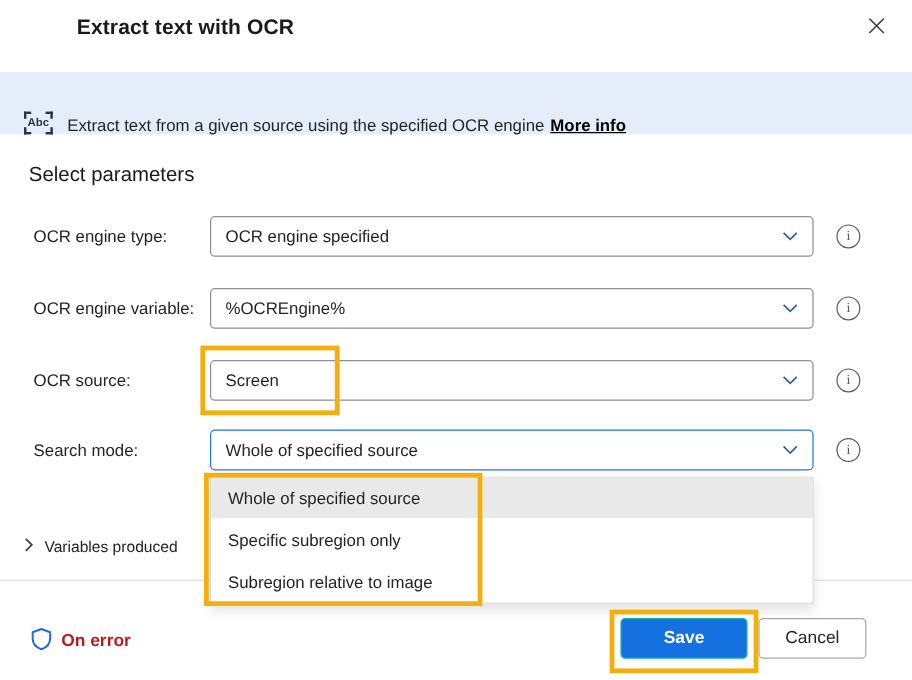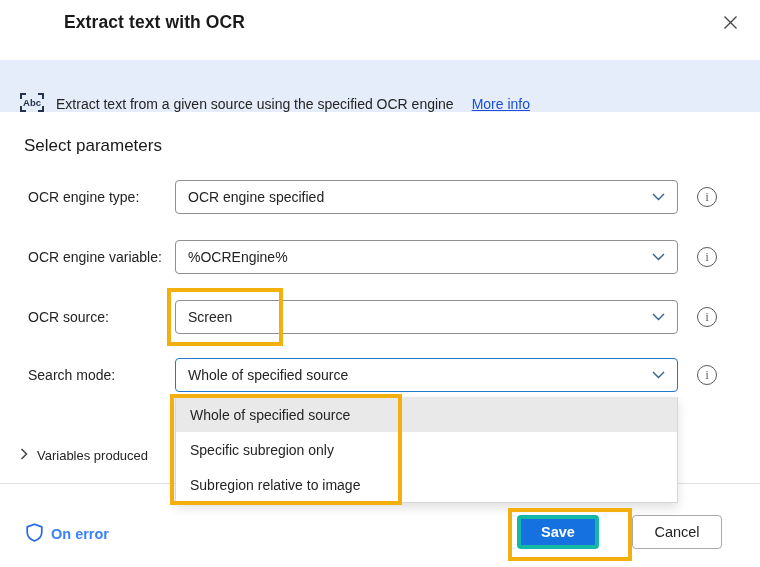--- a/index.html
+++ b/index.html
@@ -29,21 +29,21 @@
   
   .banner {
     left: 0; top: 60px; width: 760px; height: 52px;
     background: #e4edf9;
     display: flex; align-items: flex-end;
     padding: 0 20px;
     font-size: 14px; color: #242424;
   }
   .banner-text { margin-left: 12px; margin-top: 28px; }
   .banner a.more-info {
-    color: #1d4ed8; text-decoration: underline; margin-left: 18px; cursor: pointer;
+    color: #000000; text-decoration: underline; margin-left: 5px; cursor: pointer; font-weight: bold;
   }
   
   .ocr-icon {
     position: relative; width: 24px; height: 19px; flex: 0 0 auto;
     display: flex; align-items: center; justify-content: center;
   }
   .ocr-icon .abc {
     font-size: 9.5px; font-weight: 700; color: #24344f; letter-spacing: 0;
   }
   .ocr-icon i { position: absolute; width: 6px; height: 6px; border: 0 solid #24344f; }
@@ -110,32 +110,32 @@
 
   .divider {
     left: 0; top: 483px; width: 760px; height: 1px;
     background: #e1e1e1; z-index: 0;
   }
 
   
   .on-error {
     left: 26px; top: 522px; height: 24px;
     display: flex; align-items: center; gap: 8px;
-    color: #3b82f6; font-size: 14.5px; font-weight: 700;
+    color: #b91c1c; font-size: 14.5px; font-weight: 700;
     cursor: pointer; z-index: 2;
   }
   .btn {
     top: 515px; height: 34px;
     display: flex; align-items: center; justify-content: center;
     font-size: 14.5px; border-radius: 4px; cursor: pointer; z-index: 2;
   }
   .btn-save {
-    left: 517px; width: 82px;
+    left: 517px; width: 106px;
     background: #1570e0; color: #fff; font-weight: 700;
-    border: 4px solid #14b8a6;
+    border: 1px solid #14b8a6;
   }
   .btn-cancel {
     left: 632px; width: 90px;
     background: #fff; color: #242424;
     border: 1px solid #a8a8a8;
   }
 
   
   .hl-box {
     border: 4px solid #F2AF0D;

